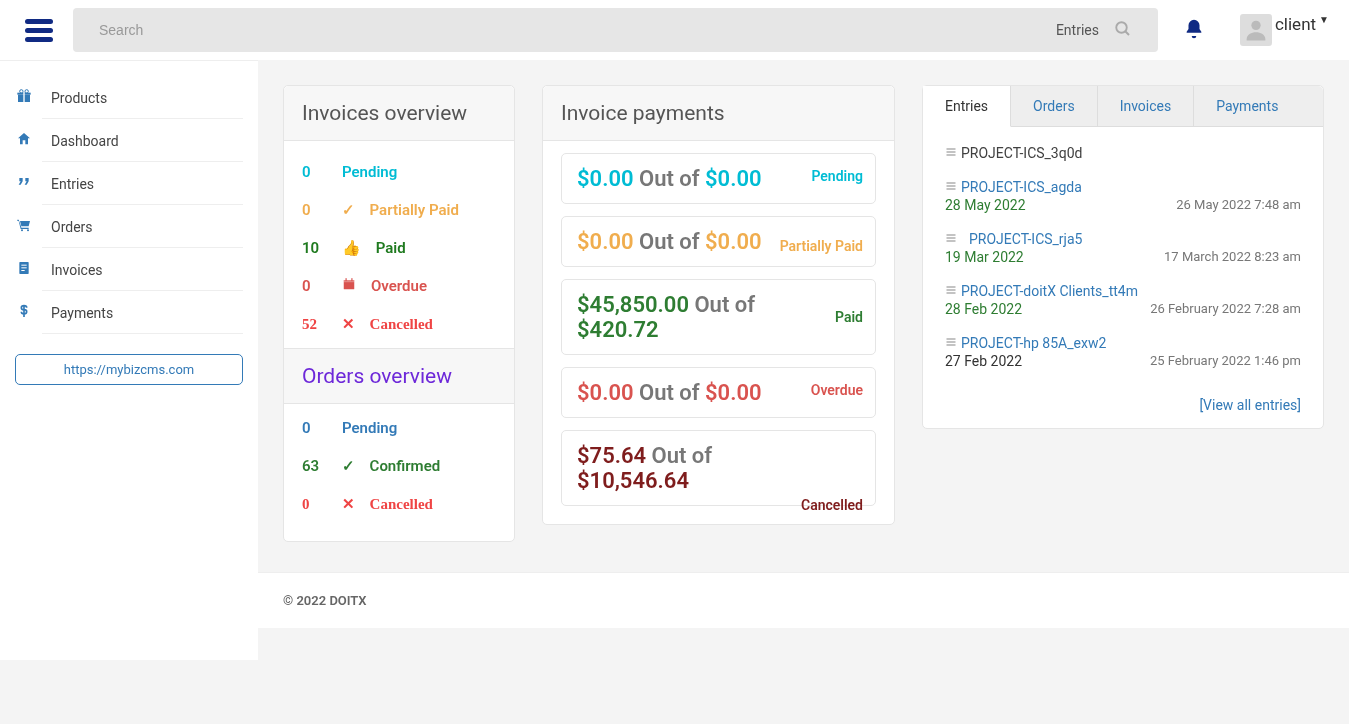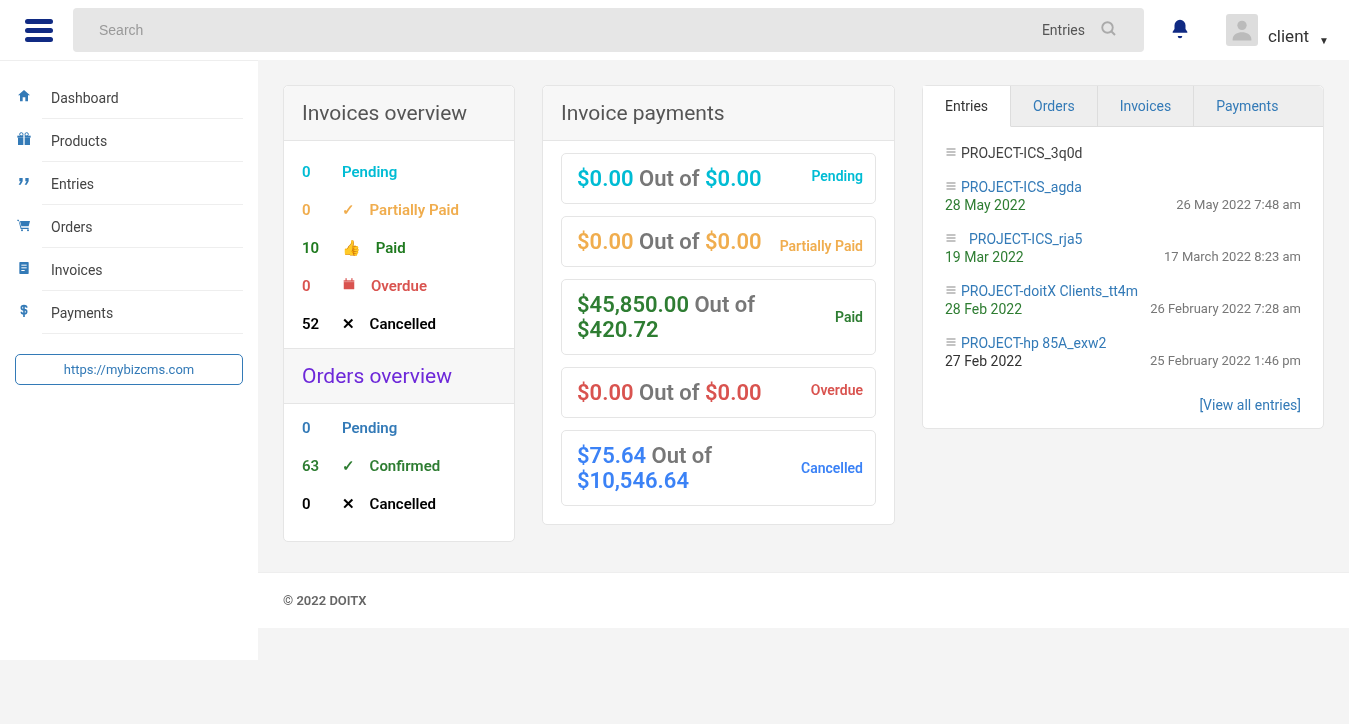--- a/index.html
+++ b/index.html
@@ -74,21 +74,21 @@
     padding: 0 15px;
   }
   .search-icon { color: #aaa; }
 
   .bell-icon { color: #102a83; padding: 0 10px; cursor:pointer;}
   .avatar {
     width: 32px; height: 32px; background: #ddd; border-radius: 3px;
     display:flex; align-items:center; justify-content:center; color:#aaa;
   }
   .user-dropdown {
-    display: flex; align-items: flex-end; gap: 10px; cursor: pointer;
+    display: flex; align-items: flex-start; gap: 3px; cursor: pointer;
     font-size: 17px; color: #333; padding-left:10px;
   }
   .caret { font-size: 10px; }
 
   
   .main-wrap { display: flex; }
   .sidebar {
     width: 258px;
     background: #fff;
     min-height: 600px;
@@ -165,21 +165,21 @@
     gap: 15px;
     padding: 10px 0;
     font-weight: 600;
     font-size: 15px;
   }
   .overview-count { width: 25px; text-align: left; }
   .ov-cyan { color: #00bcd4; }
   .ov-yellow { color: #f0ad4e; }
   .ov-green { color: #1f7a1f; }
   .ov-red { color: #d9534f; }
-  .ov-gray { color: #000000; }
+  .ov-gray { color: #ef4444; font-family: Liberation Serif, serif; }
   .ov-blue { color: #337ab7; }
   .ov-darkgreen { color: #2e7d32;}
 
   .second-header {
     background: #f7f7f7;
     padding: 15px 18px;
     font-size: 21px;
     color: #6d28d9;
     border-top: 1px solid #e5e5e5;
     border-bottom: 1px solid #e5e5e5;
@@ -204,21 +204,21 @@
     right: 12px;
     top: 14px;
     font-weight: 600;
     font-size: 14px;
   }
   .pay-status.centered { top: 50%; transform: translateY(-50%); }
   .txt-cyan { color: #00bcd4; }
   .txt-yellow { color: #f0ad4e; }
   .txt-green { color: #2e7d32; }
   .txt-red { color: #d9534f; }
-  .txt-gray { color: #3b82f6; }
+  .txt-gray { color: #7f1d1d; margin-top: 37px; }
 
   
   .tab-card {
     background: #fff;
     border: 1px solid #e5e5e5;
     border-radius: 5px;
   }
   .tabs {
     display: flex;
     background: #eee;
@@ -313,33 +313,33 @@
     <span>client</span>
     <span class="caret">▼</span>
   </div>
 </div>
 
 <div class="main-wrap">
 
   <div class="sidebar">
     <div class="nav-item">
       <span class="ni-icon c-blue"><svg viewBox="0 0 24 24" fill="currentColor">
-            <path d="M12 3l9 8h-3v9h-4v-6H10v6H6v-9H3l9-8z"></path>
-          </svg></span>
-      <span>Dashboard</span>
-    </div>
-    <div class="nav-item">
-      <span class="ni-icon c-blue"><svg viewBox="0 0 24 24" fill="currentColor">
             <rect x="3" y="10" width="18" height="11"></rect>
             <rect x="2" y="7" width="20" height="3"></rect>
             <rect x="11" y="7" width="2" height="14" fill="#fff"></rect>
             <circle cx="8" cy="5" r="2.5" fill="none" stroke="currentColor" stroke-width="1.5"></circle>
             <circle cx="16" cy="5" r="2.5" fill="none" stroke="currentColor" stroke-width="1.5"></circle>
           </svg></span>
       <span>Products</span>
+    </div>
+    <div class="nav-item">
+      <span class="ni-icon c-blue"><svg viewBox="0 0 24 24" fill="currentColor">
+            <path d="M12 3l9 8h-3v9h-4v-6H10v6H6v-9H3l9-8z"></path>
+          </svg></span>
+      <span>Dashboard</span>
     </div>
     <div class="nav-item">
       <span class="ni-icon c-blue"><svg viewBox="0 0 24 24" fill="currentColor">
             <path d="M5 6h5v5l-3 5H4l3-5H5V6zm9 0h5v5l-3 5h-3l3-5h-2V6z"></path>
           </svg></span>
       <span>Entries</span>
     </div>
     <div class="nav-item">
       <span class="ni-icon c-blue"><svg viewBox="0 0 24 24" fill="currentColor">
             <path d="M6 6h15l-2 8H8L6 6zM4 4H2v2h2l3 12h12v-2H8l-.5-2"></path>

